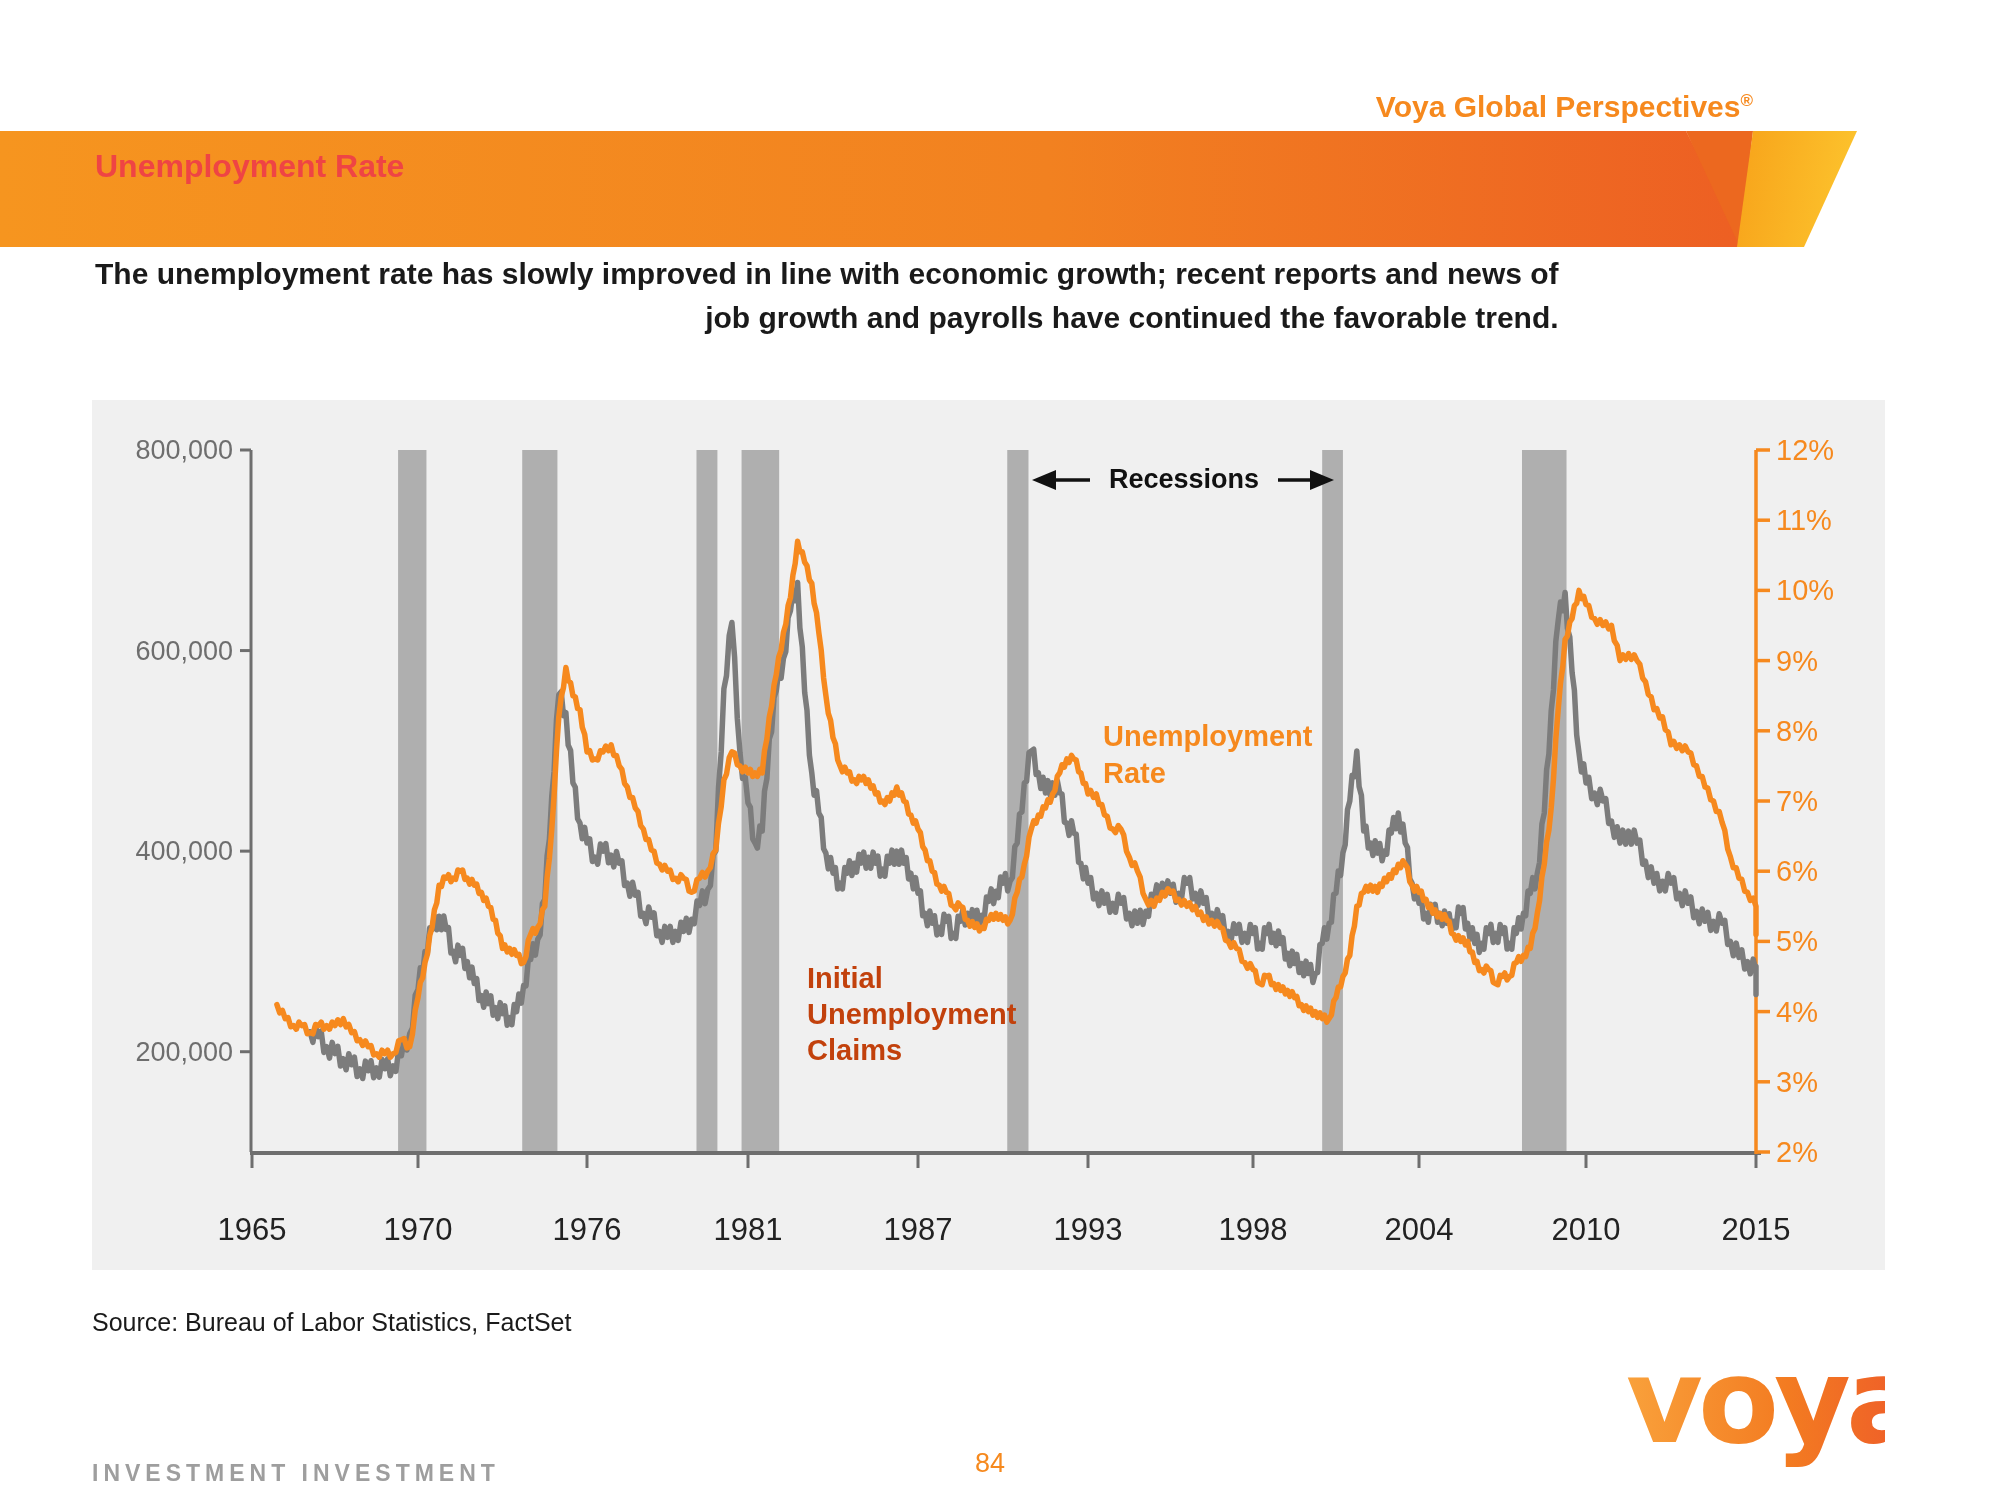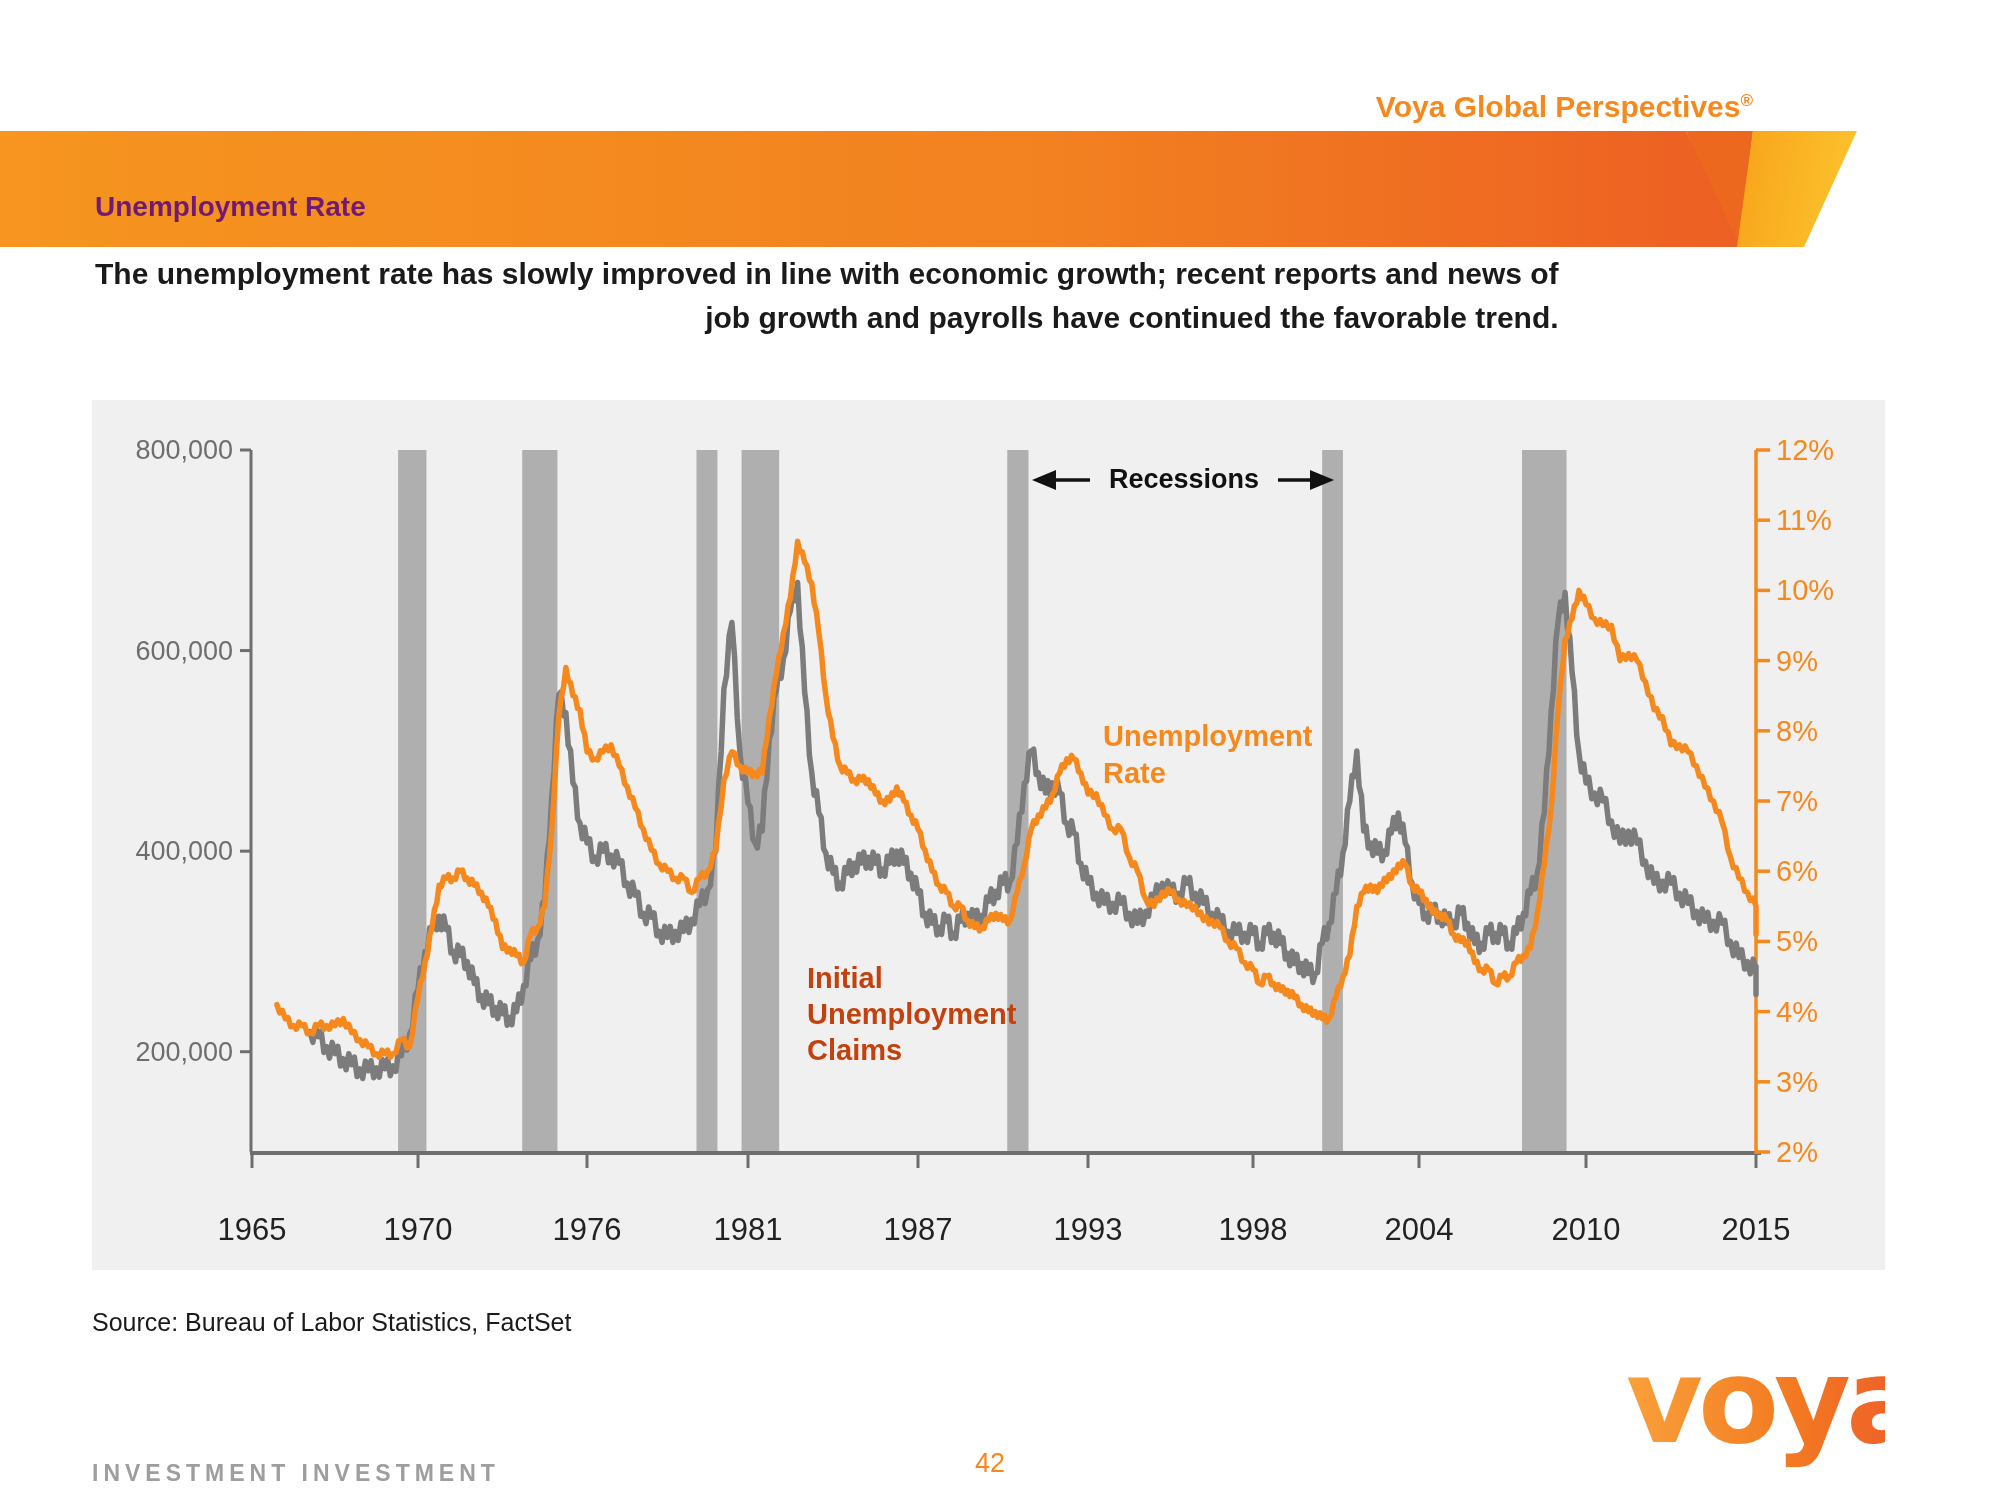--- a/index.html
+++ b/index.html
@@ -10,21 +10,21 @@
   .brand sup{font-size:17px;}
   .banner{left:0;top:131px;width:1860px;height:116px;}
   .banner-body{left:0;top:0;width:1746px;height:116px;
      background:linear-gradient(90deg,#F6951F 0%,#F28120 60%,#ED5F23 100%);
      clip-path:polygon(0 0,1686px 0,1746px 116px,0 116px);}
   .banner-wedge{left:1680px;top:0;width:80px;height:116px;background:#EC681F;
      clip-path:polygon(6px 0,73px 0,60px 116px);}
   .banner-vee{left:1730px;top:0;width:130px;height:116px;
      background:linear-gradient(100deg,#F7A119 0%,#FDC72F 100%);
      clip-path:polygon(23px 0,127px 0,74px 116px,7px 116px);}
-  .page-title{left:95px;top:148px;font-size:28px;font-weight:bold;color:#701a75;white-space:nowrap;margin-top:43px;}
+  .page-title{left:95px;top:148px;font-size:32px;font-weight:bold;color:#ef4444;white-space:nowrap;}
   .subtitle{left:95px;top:252px;font-size:30px;font-weight:bold;color:#1A1A1A;line-height:44px;white-space:nowrap;text-align:right;}
   .chart-panel{left:92px;top:400px;width:1816px;height:870px;background:#F0F0F0;}
   .chart-svg{left:92px;top:400px;}
   .recessions-label{left:1097px;top:464px;width:162px;text-align:right;
      font-size:27px;font-weight:bold;color:#111111;}
   .rate-label{left:1103px;top:718px;font-size:29px;font-weight:bold;color:#F6891E;line-height:37px;}
   .claims-label{left:807px;top:936px;font-size:29px;font-weight:bold;color:#c2410c;line-height:36px;margin-top:24px;}
   .side-tab{left:1926px;top:778px;width:74px;height:205px;background:#7FC2E2;
      display:flex;align-items:center;justify-content:center;}
   .side-tab span{writing-mode:vertical-rl;color:#ffffff;font-size:30px;font-weight:bold;letter-spacing:1px;}
@@ -136,21 +136,21 @@
     <div>Unemployment</div>
     <div>Claims</div>
   </div>
 
   <div class="abs side-tab">
     <span>Economy</span>
   </div>
 
   <div class="abs source">Source: Bureau of Labor Statistics, FactSet</div>
   <div class="abs division">INVESTMENT INVESTMENT</div>
-  <div class="abs pagenum">42</div>
+  <div class="abs pagenum">84</div>
 
   <svg class="abs" style="left:1618px;top:1340px;" width="330" height="140" viewBox="0 0 330 140">
     <defs>
       <linearGradient id="voyaGrad" x1="0" y1="0" x2="1" y2="0">
         <stop offset="0" stop-color="#F9A13B"></stop>
         <stop offset="0.55" stop-color="#F37B21"></stop>
         <stop offset="1" stop-color="#EE5A2A"></stop>
       </linearGradient>
     </defs>
     <text id="voya-logo-text" x="8" y="102" font-family="DejaVu Sans, sans-serif" font-weight="bold" font-size="118" letter-spacing="-5" fill="url(#voyaGrad)">voya</text>

